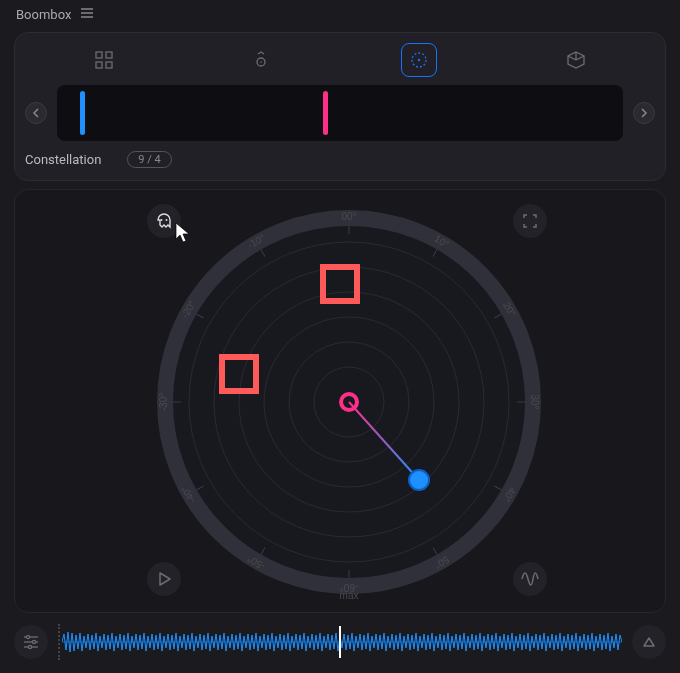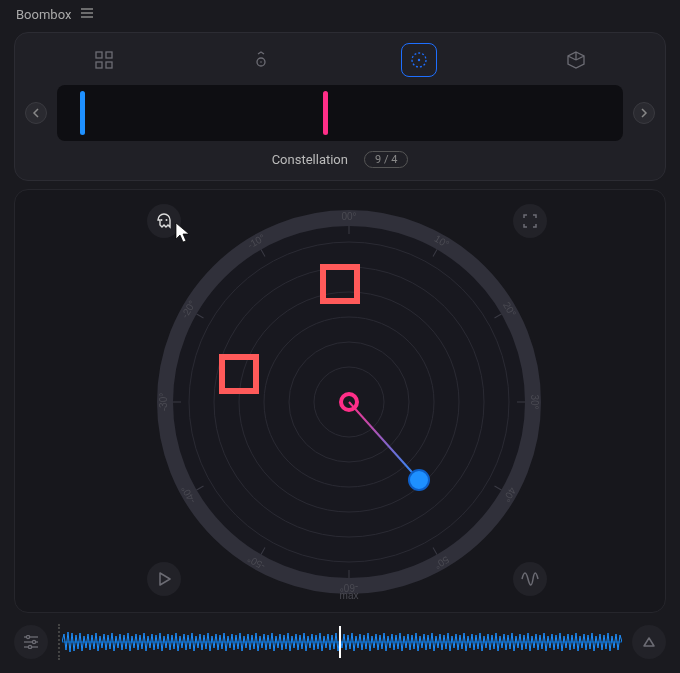--- a/index.html
+++ b/index.html
@@ -88,23 +88,23 @@
     width: 5px;
     border-radius: 3px;
   }
 
   .view-label {
     text-align: center;
     margin-top: 10px;
     font-size: 13px;
     color: #bbb;
     display: flex;
-    justify-content: center;
-    align-items: center;
-    gap: 16px;
+    justify-content: flex-start;
+    align-items: center;
+    gap: 26px;
   }
   .page-pill {
     border: 1px solid #555;
     border-radius: 12px;
     padding: 1px 10px;
     font-size: 11px;
     color: #888;
   }
 
   

